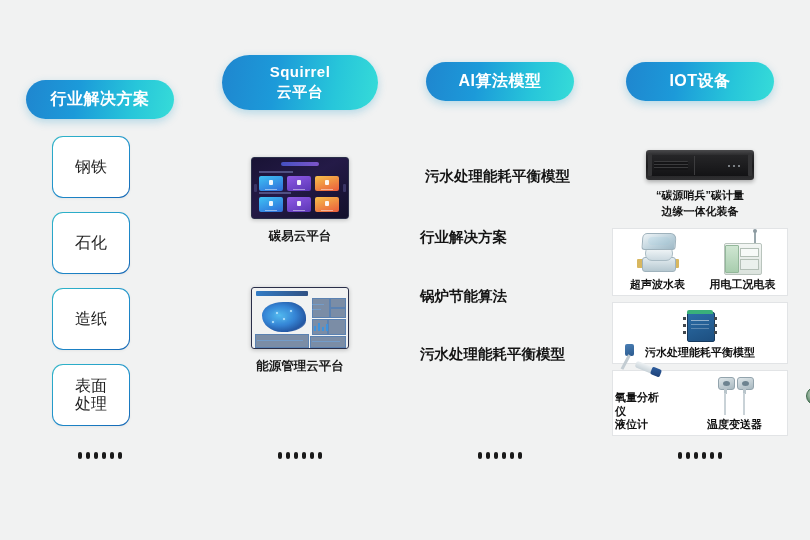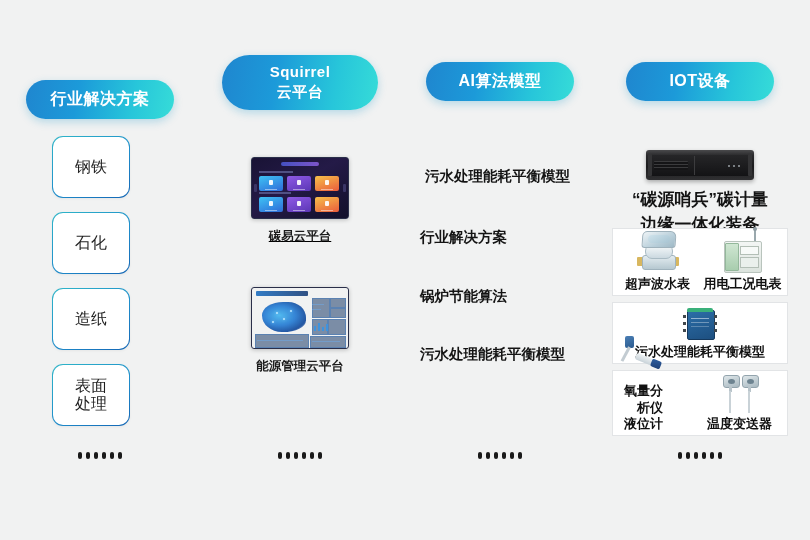--- a/index.html
+++ b/index.html
@@ -112,30 +112,30 @@
   }
   .server-box .face{position:absolute;left:3px;right:3px;top:5px;bottom:4px;
     background:linear-gradient(180deg,#262628,#131315);border-radius:2px;}
   .server-box .vent{position:absolute;left:8px;top:11px;width:34px;height:9px;
     background:repeating-linear-gradient(180deg,#3a3a3c 0 1px,#141416 1px 3px);border-radius:1px;}
   .server-box .divider{position:absolute;left:48px;top:6px;width:1px;bottom:5px;background:#3c3c3e;}
   .server-box .leds{position:absolute;right:14px;top:15px;display:flex;gap:3px;}
   .server-box .leds i{width:2px;height:2px;border-radius:50%;background:#9aa0a6;}
   .server-box .ear{position:absolute;top:4px;bottom:4px;width:4px;background:#343436;border-radius:1px;}
   .server-box .ear.l{left:2px;} .server-box .ear.r{right:2px;}
-  .server-cap{margin-top:8px;font-size:17px;font-weight:bold;color:#141414;text-align:center;line-height:1.45;}
+  .server-cap{margin-top:8px;font-size:11px;font-weight:bold;color:#141414;text-align:center;line-height:1.45;}
 
   .iot-panel{
     position:absolute;left:12px;width:176px;background:#ffffff;
     border:1px solid #e2e4e6;box-sizing:border-box;
   }
   .iot-row{display:flex;height:100%;align-items:flex-end;justify-content:space-around;padding:4px 2px 3px;box-sizing:border-box;}
   .iot-cell{display:flex;flex-direction:column;align-items:center;justify-content:flex-end;flex:1;}
   .iot-art{position:relative;display:flex;align-items:flex-end;justify-content:center;}
-  .iot-cap{font-size:13px;color:#111;font-weight:bold;margin-top:3px;text-align:right;line-height:1.25;white-space:nowrap;}
+  .iot-cap{font-size:11px;color:#111;font-weight:bold;margin-top:3px;text-align:left;line-height:1.25;white-space:nowrap;}
   .iot-cap.two{white-space:normal;}
 
   
   .water-meter{width:40px;height:42px;position:relative;}
   .wm-lid{position:absolute;left:4px;top:0;width:32px;height:15px;border-radius:5px 6px 3px 3px;
     background:linear-gradient(150deg,#eef4f7,#b9cfda 60%,#9fb9c6);
     border:1px solid #9fb2bc;transform:skewX(-4deg);}
   .wm-lid i{position:absolute;left:5px;top:3px;width:22px;height:8px;border-radius:4px;
     background:linear-gradient(150deg,#cfe3ec,#a7c4d2);}
   .wm-dial{position:absolute;left:7px;top:13px;width:26px;height:13px;border-radius:7px;
@@ -253,21 +253,21 @@
   </div>
 
   <div class="col col-2">
     <div class="pill-wrap" style="top:55px;">
       <div class="pill two-line">
         <span>Squirrel</span>
         <span class="ln2">云平台</span>
       </div>
     </div>
 
-    <div class="thumb-group" style="top:157px;text-decoration:underline;">
+    <div class="thumb-group" style="top:157px;">
       <div class="thumb dash-carbon">
         <div class="dc-title"></div>
         <div class="dc-side l"></div>
           <div class="dc-side r"></div>
         <div class="dc-sub"></div>
         <div class="dc-grid">
           <div class="dc-card c-blue">
               <i></i>
               <u></u>
             </div>

